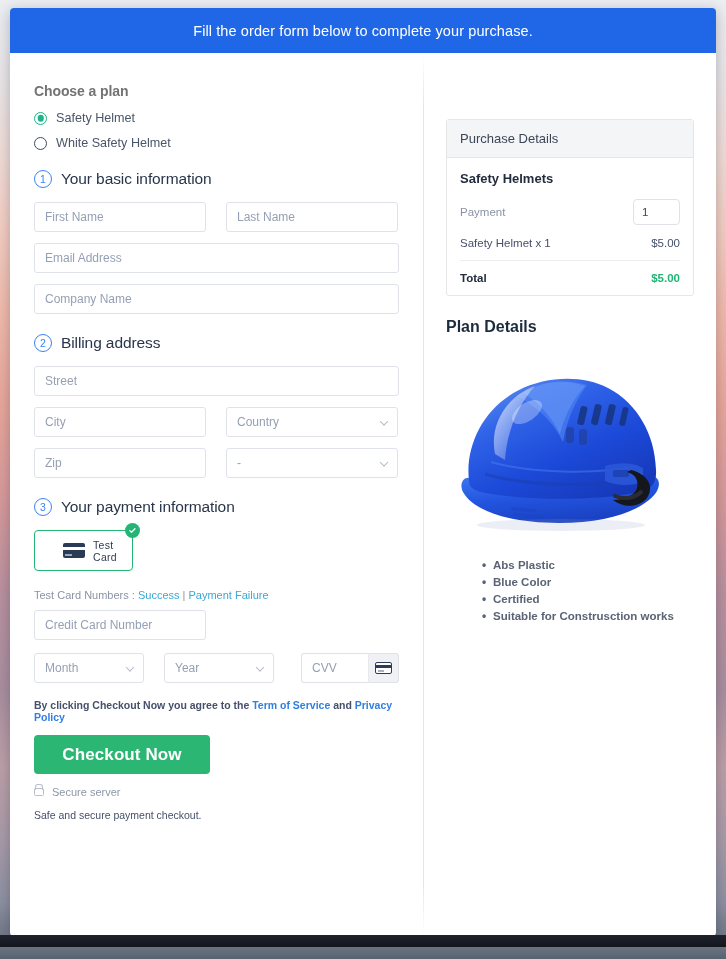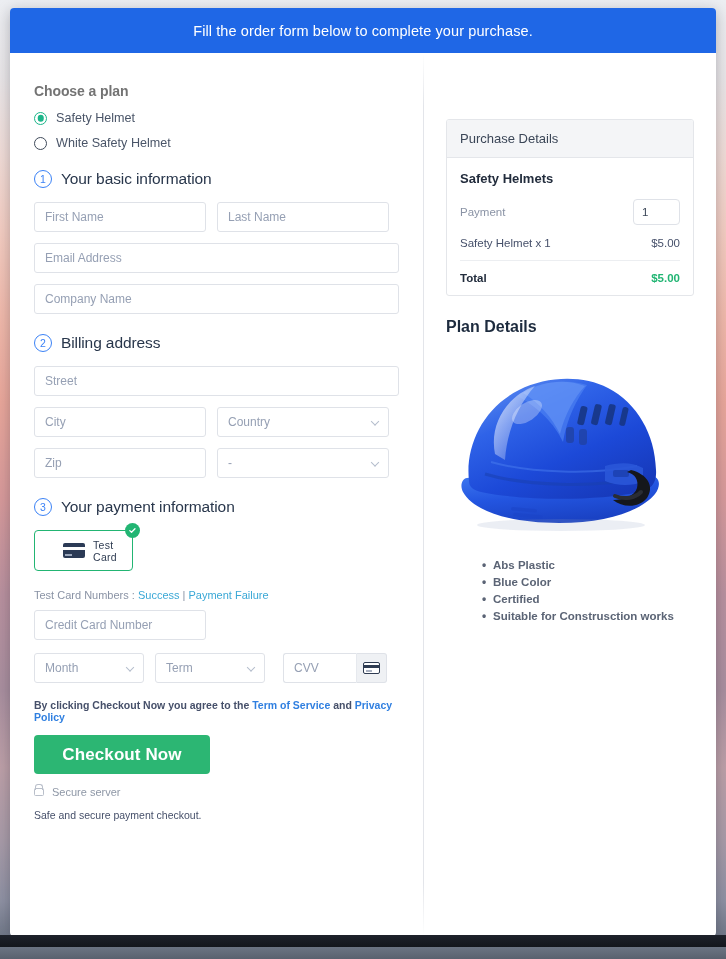--- a/index.html
+++ b/index.html
@@ -125,21 +125,21 @@
     flex: 0 0 18px;
     line-height: 1;
   }
   .step-title {
     font-size: 15.5px;
     color: #28364b;
     letter-spacing: -0.1px;
   }
 
   
-  .field-row { display: flex; gap: 11px; margin-bottom: 11px; }
+  .field-row { display: flex; gap: 20px; margin-bottom: 11px; }
   .inp {
     height: 30px;
     border: 1px solid #dfe2e8;
     border-radius: 3px;
     background: #fff;
     padding: 0 10px;
     font-size: 12px;
     color: #43506a;
     font-family: "Liberation Sans", sans-serif;
     width: 100%;
@@ -446,21 +446,21 @@
       <div class="field-row">
         <input class="inp half" type="text" placeholder="Credit Card Number" style="">
       </div>
 
       <div class="field-row" style="margin-top:13px;">
         <div class="sel-wrap" style="width:110px;flex:0 0 110px;">
           <div class="sel">Month</div>
           <span class="chev"></span>
         </div>
         <div class="sel-wrap" style="width:110px;flex:0 0 110px;">
-          <div class="sel">Term</div>
+          <div class="sel">Year</div>
           <span class="chev"></span>
         </div>
         <div class="cvv-group" style="margin-left:7px;">
           <input class="inp" type="text" placeholder="CVV" style="">
           <span class="cvv-addon">
             <span class="addon-card"></span>
           </span>
         </div>
       </div>
 

